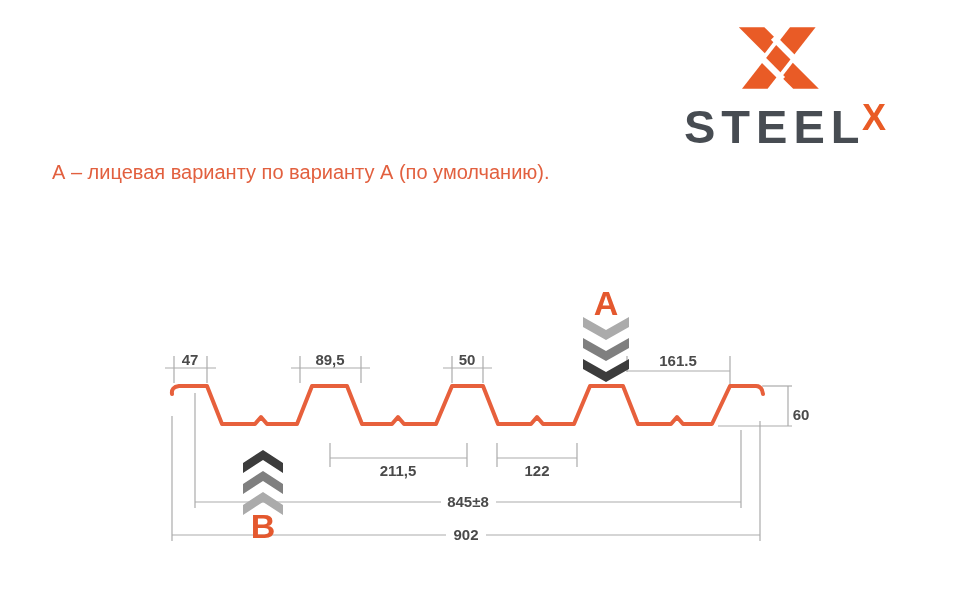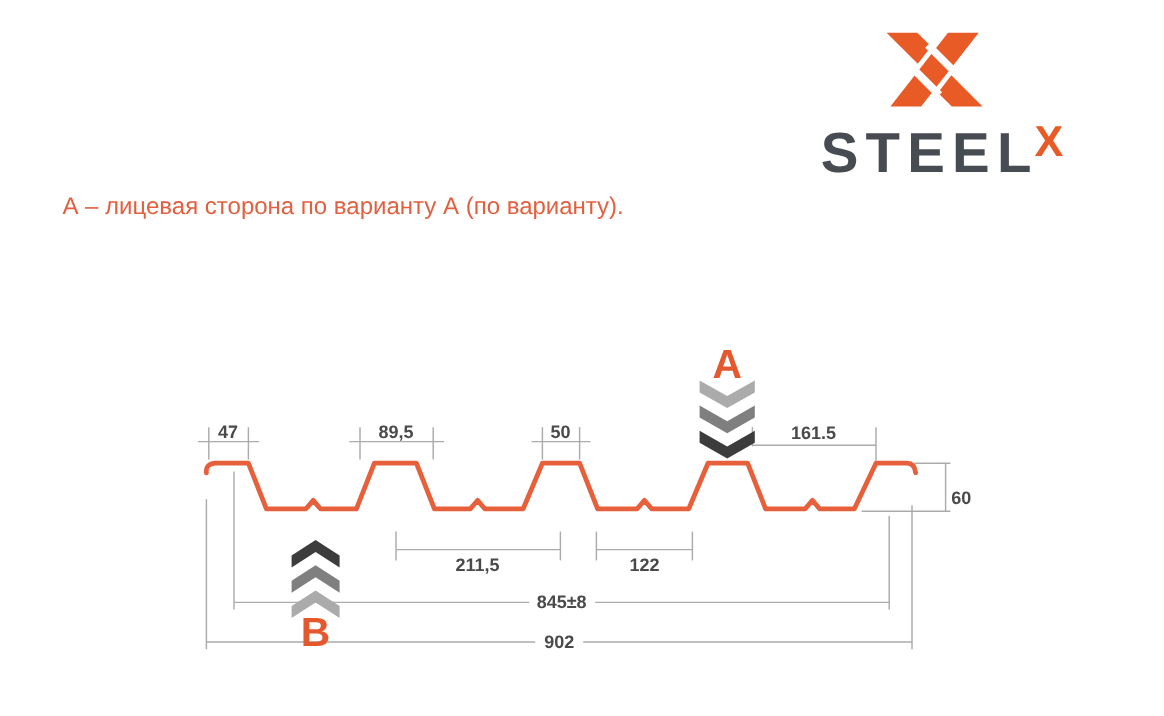--- a/index.html
+++ b/index.html
@@ -47,21 +47,21 @@
       <path d="M106 81 L74 81 L59.5 66.5 L73.5 48.5 Z"></path>
     </g>
     <g stroke="#ffffff" stroke-width="8" fill="none">
       <path d="M49 17 L80 48"></path>
       <path d="M30 38 L61 69"></path>
     </g>
   </svg>
   <div class="brand">STEEL</div>
   <div class="brand-sup">X</div>
 
-  <div class="note note-a">А – лицевая сторона по варианту А (по варианту).</div>
+  <div class="note note-a">А – лицевая варианту по варианту А (по умолчанию).</div>
 
   <svg class="drawing" viewBox="0 0 700 300" xmlns="http://www.w3.org/2000/svg">
 
     <g class="dimline">
 
       <g>
         <line x1="34" y1="76" x2="34" y2="103"></line>
         <line x1="67" y1="76" x2="67" y2="103"></line>
         <line x1="25" y1="88" x2="76" y2="88"></line>
       </g>

